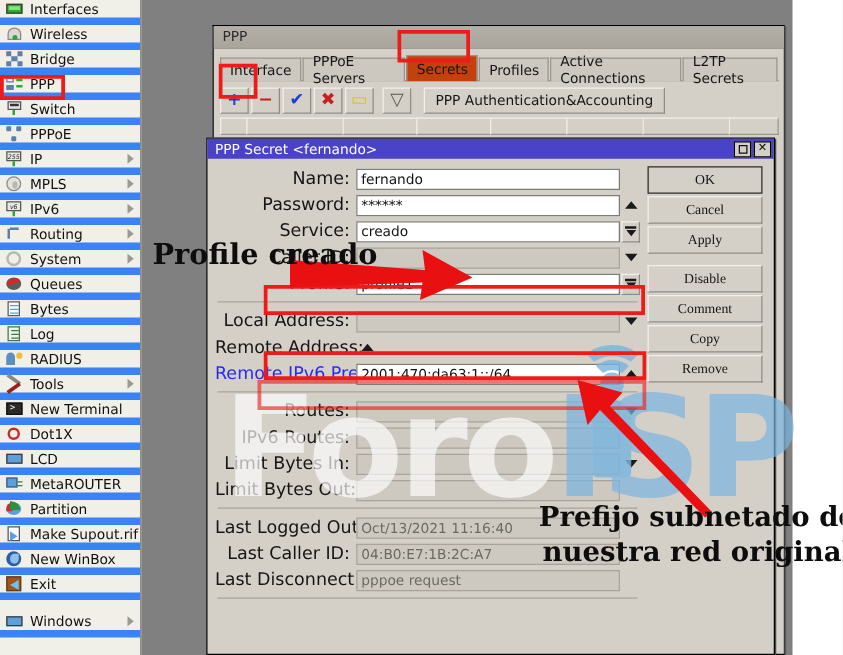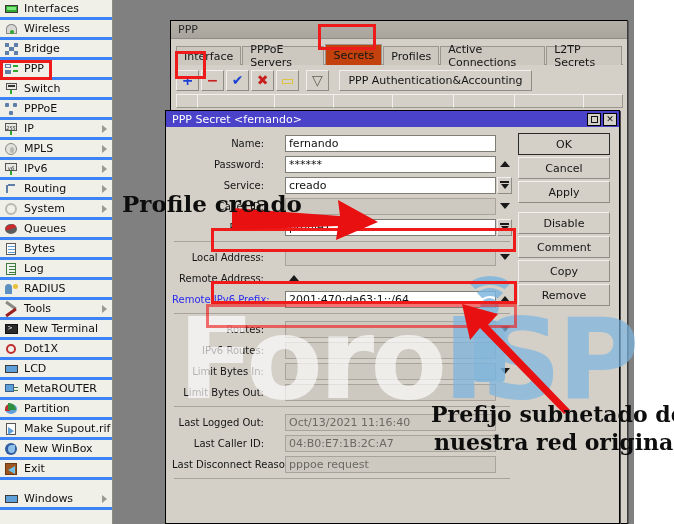--- a/index.html
+++ b/index.html
@@ -28,21 +28,21 @@
     position: absolute; left: 0; top: 0;
     width: 113px; height: 524px;
     background: #f0efe8;
     border-right: 1px solid #8d8d85;
   }
   .menu-item {
     position: relative;
     height: 20px;
     display: flex; align-items: center;
     padding-left: 4px;
-    border-bottom: 3px solid #3b82f6;
+    border-bottom: 6px solid #3b82f6;
     font-size: 11px;
     color: #101010;
     white-space: nowrap;
   }
   .menu-item .mi-label { margin-left: 5px; }
   .menu-item.sep { border-bottom: none; height: 10px; }
   .menu-item .arrow {
     position: absolute; right: 5px; top: 50%;
     transform: translateY(-50%);
     width: 0; height: 0;
@@ -227,32 +227,32 @@
     width: 14px; height: 13px;
     background: #d4d0c8;
     border: 1px solid #000;
     margin-left: 2px;
     display: flex; align-items: center; justify-content: center;
     font-size: 9px; color: #111;
   }
   .sd-wbtn .sq { width: 7px; height: 7px; border: 1px solid #111; }
   .sd-content { display: flex; padding: 6px 6px 0 6px; }
   .sd-form { width: 340px; }
-  .sd-buttons { width: 92px; margin-left: 6px; }
+  .sd-buttons { width: 92px; margin-left: 6px; font-family: Liberation Serif, serif; }
 
   .frow {
     display: flex; align-items: center;
     height: 20px; margin-bottom: 1px;
     position: relative;
   }
   .flabel {
     width: 113px;
     text-align: right;
-    padding-right: 21px;
-    font-size: 10px; color: #151515;
+    padding-right: 5px;
+    font-size: 14px; color: #151515;
     white-space: nowrap;
   }
   .flabel.blue { color: #2a2aee; }
   .finput {
     flex: 1;
     height: 17px;
     background: #ffffff;
     border: 1px solid #7d7d75;
     font-size: 11px; color: #111;
     display: flex; align-items: center;

